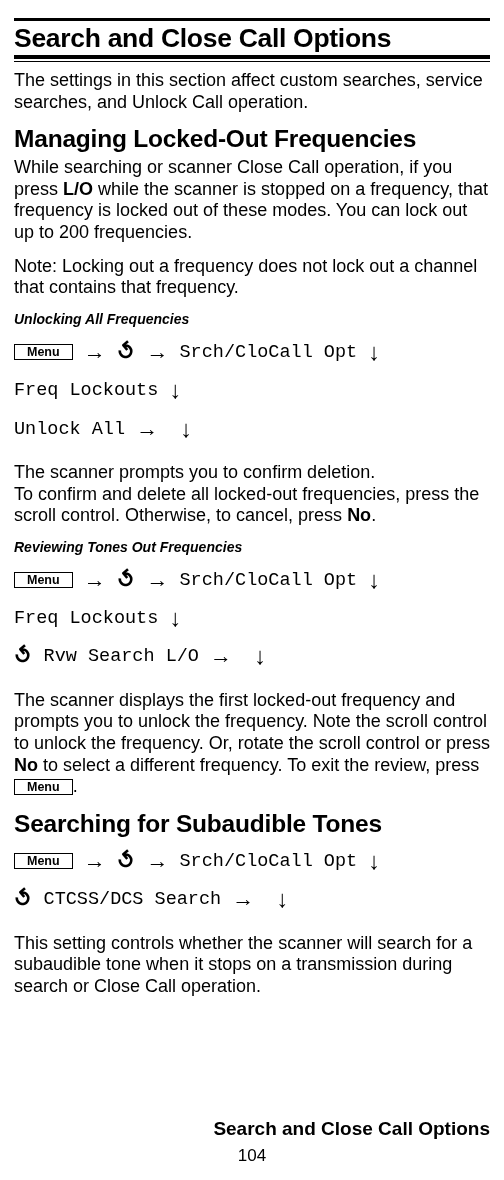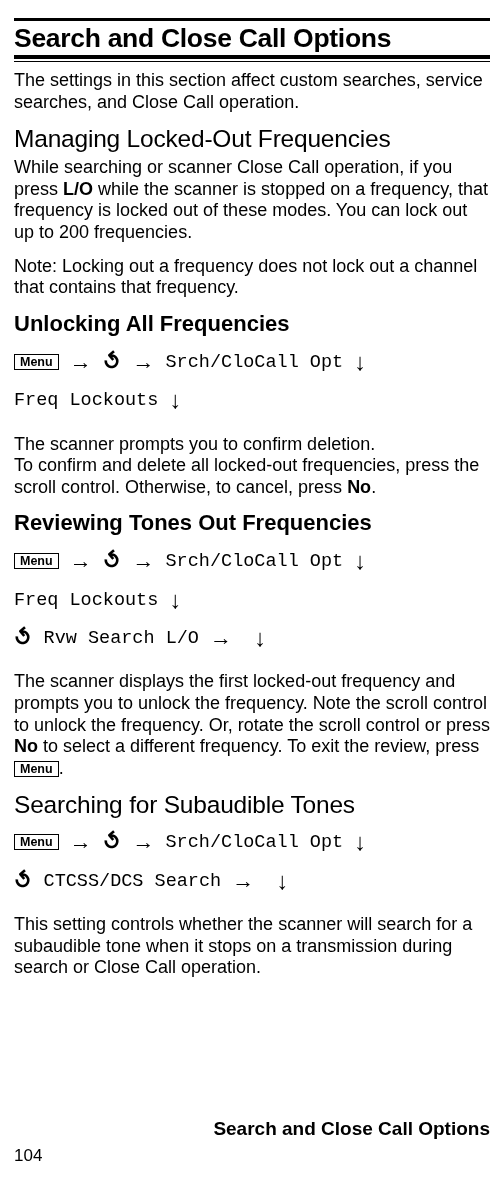--- a/index.html
+++ b/index.html
@@ -34,46 +34,47 @@
       border-top: 1.5px solid #000;
       margin-bottom: 2px;
     }
     .body-text {
       font-size: 18px;
       line-height: 1.2;
       margin-bottom: 12px;
     }
     h2 {
       font-size: 24.5px;
-      font-weight: normal;
+      font-weight: bold;
       margin-bottom: 4px;
       letter-spacing: -0.2px;
     }
     h3 {
-      font-size: 22px;
-      font-weight: bold;
+      font-size: 14px;
+      font-weight: bold;
+      font-style: italic;
       margin-bottom: 6px;
     }
     .step-block {
       font-family: "Courier New", Courier, monospace;
       font-size: 18.5px;
       line-height: 1.6;
       margin-bottom: 14px;
     }
     .step-line {
       display: block;
       white-space: nowrap;
     }
     .menu-btn {
       display: inline-block;
       border: 1.5px solid #000;
       font-family: Arial, Helvetica, sans-serif;
       font-size: 12.5px;
       font-weight: bold;
-      padding: 0 5px;
+      padding: 0 12px;
       vertical-align: 1px;
       line-height: 14px;
     }
     .rotate-icon {
       font-family: Arial, Helvetica, sans-serif;
       font-size: 22px;
       font-weight: bold;
       display: inline-block;
       transform: scaleX(-1) rotate(40deg);
       vertical-align: -2px;
@@ -98,36 +99,36 @@
     }
     .footer-title {
       text-align: right;
       font-size: 19px;
       font-weight: bold;
       font-family: Arial, Helvetica, sans-serif;
       margin-bottom: 6px;
     }
     .page-num {
       font-size: 17px;
-      text-align: left;
+      text-align: center;
     }
     .inline-menu { white-space: nowrap; }
   </style>
 </head>
 <body>
 
 <div class="title-bar">
   <h1>Search and Close Call Options</h1>
   <div class="inner-border"></div>
 </div>
 <div class="rule-wrap">
   <div class="thin-rule"></div>
 </div>
 
-<p class="body-text">The settings in this section affect custom searches, service searches, and Close Call operation.</p>
+<p class="body-text">The settings in this section affect custom searches, service searches, and Unlock Call operation.</p>
 
 <h2>Managing Locked-Out Frequencies</h2>
 
 <p class="body-text">
   <span>While searching or scanner Close Call operation, if you press </span><b>L/O</b><span> while the scanner is stopped on a frequency, that frequency is locked out of these modes. You can lock out up to 200 frequencies.</span>
 </p>
 
 <p class="body-text">Note: Locking out a frequency does not lock out a channel that contains that frequency.</p>
 
 <h3>Unlocking All Frequencies</h3>
@@ -136,20 +137,25 @@
   <span class="step-line">
     <span class="menu-btn">Menu</span>
     <span class="arrow-right-strong">→</span>
     <span class="rotate-icon">↻</span>
     <span class="arrow-right-strong">→</span>
     <span>Srch/CloCall Opt</span>
     <span class="down-arrow-strong">↓</span>
   </span>
   <span class="step-line">
     <span>Freq Lockouts</span>
+    <span class="down-arrow-strong">↓</span>
+  </span>
+  <span class="step-line">
+    <span>Unlock All</span>
+    <span class="arrow-right-strong">→</span>&nbsp;
     <span class="down-arrow-strong">↓</span>
   </span>
 </div>
 
 <p class="body-text">
   The scanner prompts you to confirm deletion.<br>
   To confirm and delete all locked-out frequencies, press the scroll control. Otherwise, to cancel, press <b>No</b><span>.</span>
 </p>
 
 <h3>Reviewing Tones Out Frequencies</h3>

